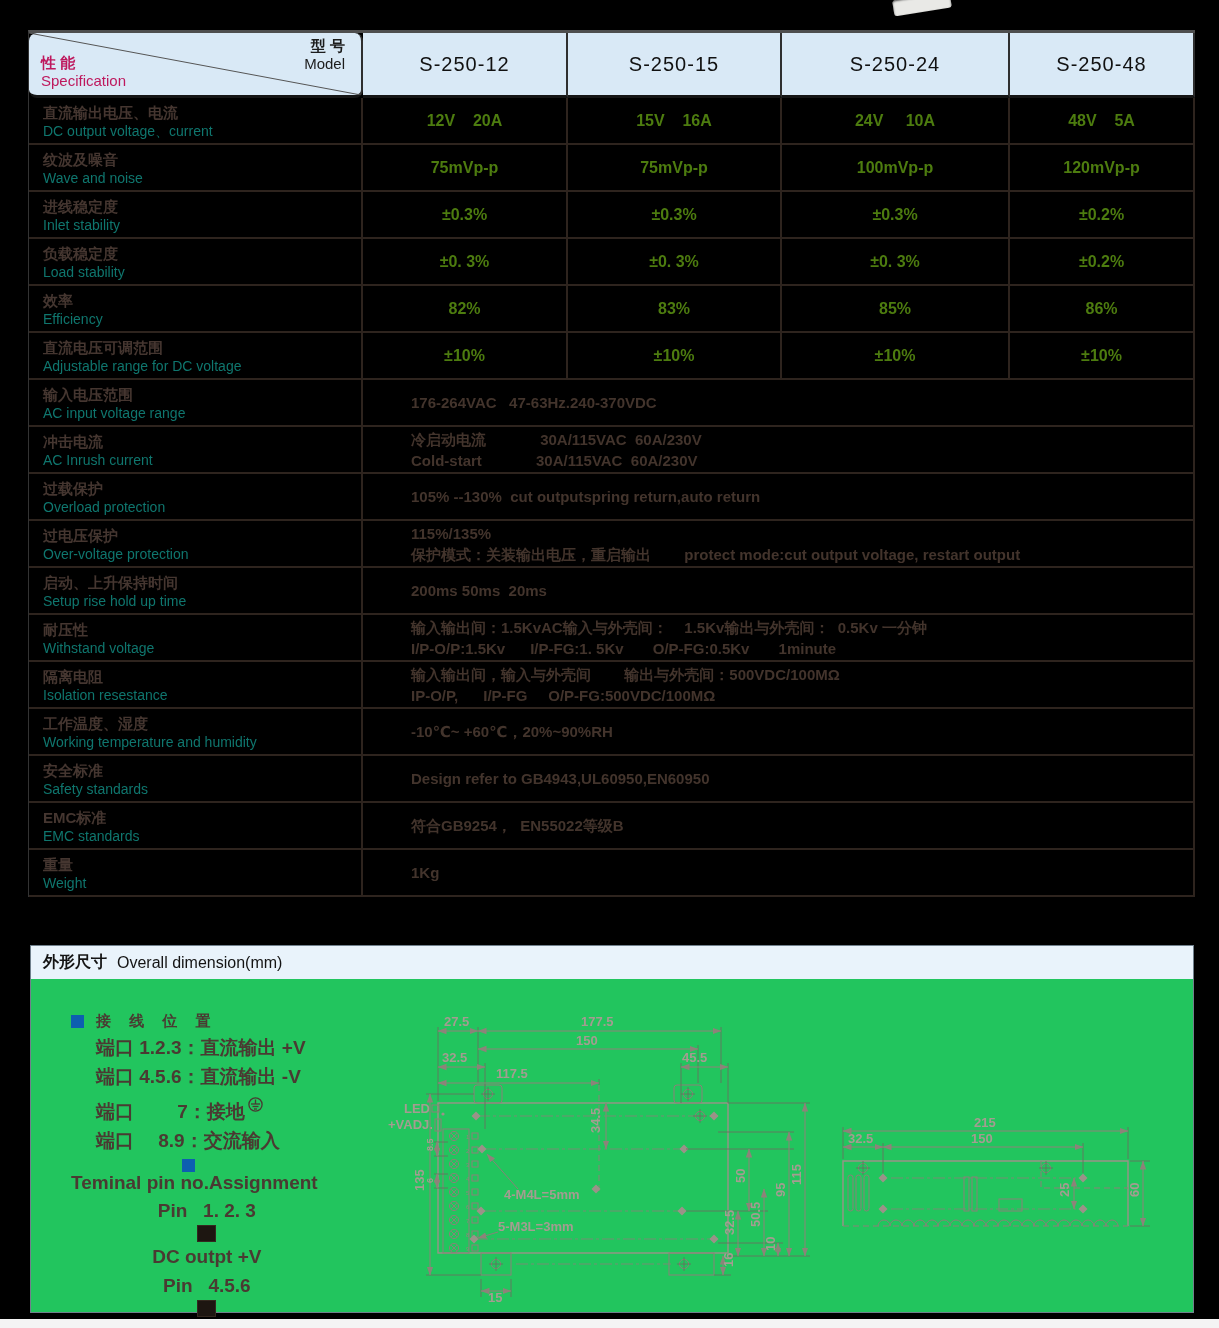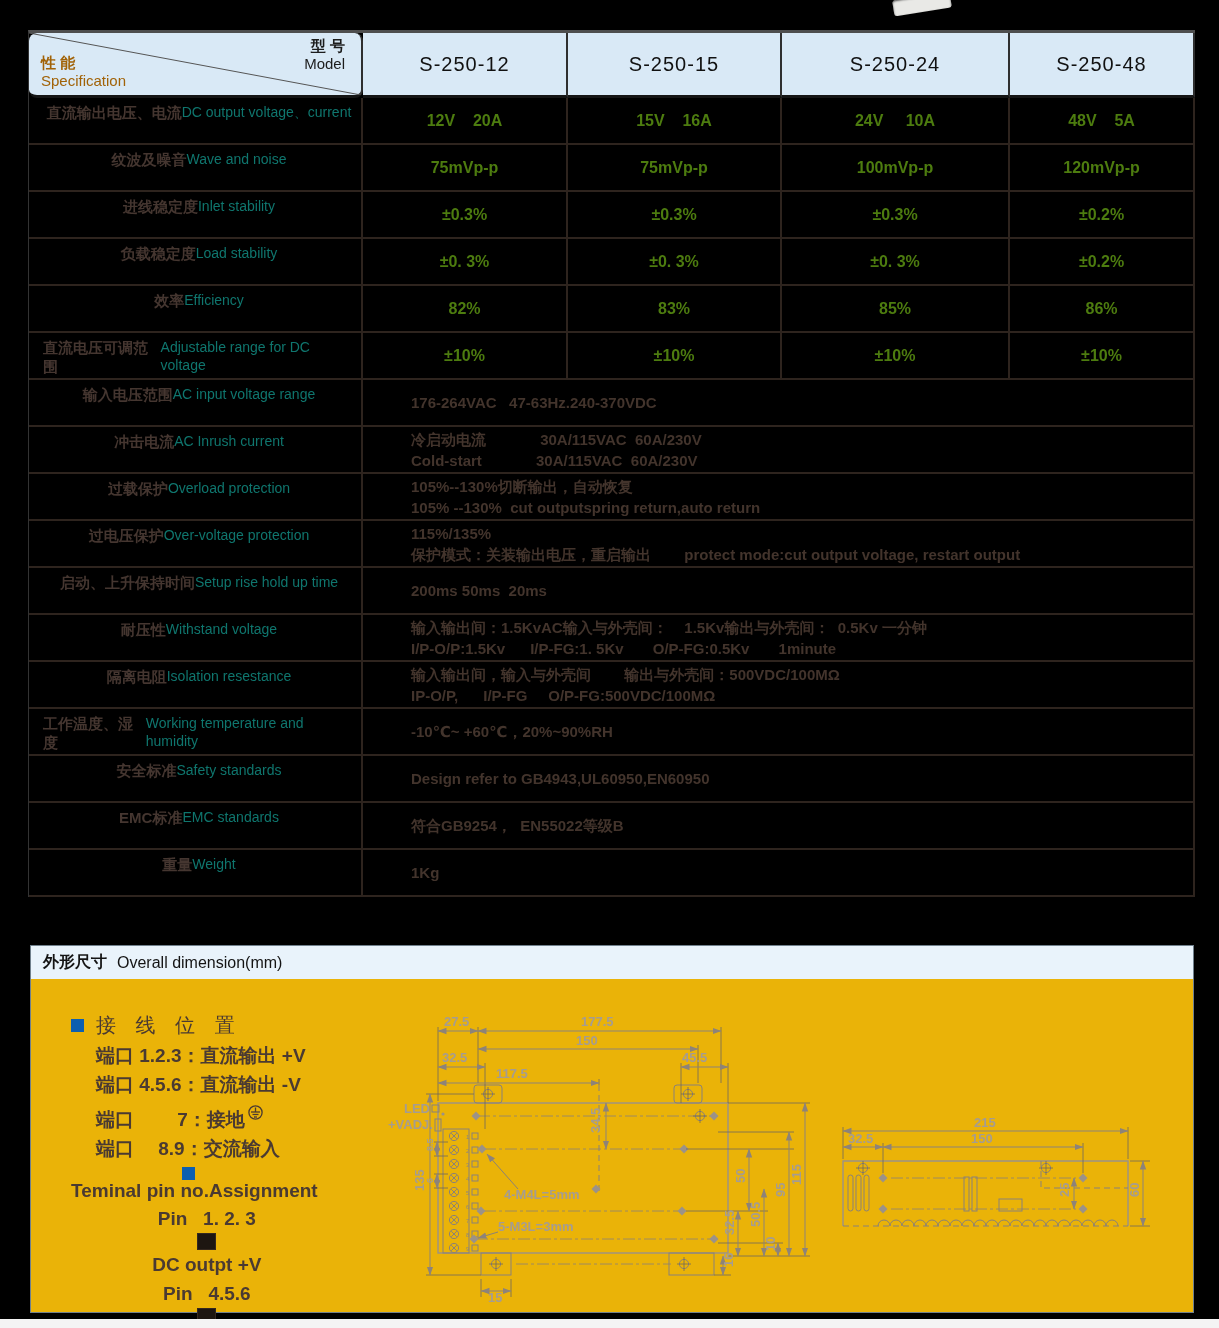--- a/index.html
+++ b/index.html
@@ -15,43 +15,43 @@
   .spec-table{position:absolute;left:28px;top:30px;width:1166px;
     display:grid;grid-template-columns:334px 205px 214px 228px 185px;
     grid-template-rows:65px repeat(17,47px);
     border-top:3px solid #4e4e4e;border-left:1px solid #333;}
   .hcell{background:#d9e9f6;border-right:2px solid #2f2f2f;border-bottom:3px solid #151515;
     display:flex;align-items:center;justify-content:center;
     color:#111;font-size:20px;letter-spacing:1px;}
   .hcorner{position:relative;background:#d9e9f6;border-right:2px solid #2f2f2f;border-bottom:3px solid #151515;border-radius:8px;}
   .hcorner svg{position:absolute;left:0;top:0;width:100%;height:100%;}
   .hc-tr{position:absolute;right:16px;top:4px;text-align:right;color:#1c1c1c;font-size:15px;line-height:18px;}
-  .hc-bl{position:absolute;left:12px;bottom:5px;color:#a16207;font-size:15px;line-height:18px;}
+  .hc-bl{position:absolute;left:12px;bottom:5px;color:#be185d;font-size:15px;line-height:18px;}
   .hc-zh{font-weight:bold;}
   .cell{background:#000;border-right:2px solid #2e241e;border-bottom:2px solid #2e241e;}
-  .label{padding:5px 6px 4px 14px;display:flex;flex-direction:row;justify-content:center;}
+  .label{padding:5px 6px 4px 14px;display:flex;flex-direction:column;justify-content:center;}
   .label .zh{color:#453630;font-size:15px;font-weight:bold;line-height:19px;}
   .label .en{color:#0f766e;font-size:14px;line-height:18px;}
   .val{display:flex;align-items:center;justify-content:center;
     color:#4d7c0f;font-size:16px;font-weight:bold;white-space:pre;}
   .spanv{grid-column:2/6;display:flex;flex-direction:column;justify-content:center;
     padding-left:48px;color:#43342c;font-size:15px;font-weight:bold;
     line-height:21px;white-space:pre-wrap;}
 
   
   .dim-section{position:absolute;left:30px;top:945px;width:1162px;height:366px;
-    border:1px solid #70808c;background:#eab308;}
+    border:1px solid #70808c;background:#22c55e;}
   .dim-title{height:33px;background:#e9f3fb;display:flex;align-items:center;
     color:#141414;font-size:16px;}
   .dim-title .t-zh{font-weight:bold;padding-left:12px;}
   .dim-title .t-en{padding-left:10px;}
   .wiring-block{position:absolute;left:40px;top:66px;color:#4a3a32;}
   .b-row{display:flex;align-items:center;margin-bottom:2px;}
   .bullet{width:13px;height:13px;background:#0d5fb0;margin-right:12px;flex:0 0 auto;}
-  .w-head{font-size:20px;font-weight:normal;letter-spacing:7px;}
+  .w-head{font-size:15px;font-weight:bold;letter-spacing:7px;}
   .p-head{font-size:19px;font-weight:bold;}
   .w-line,.p-line{font-size:19px;font-weight:bold;line-height:29px;margin-left:25px;white-space:pre;}
   .p-line{display:flex;align-items:center;flex-direction:column;}
   .pin-block{display:inline-block;width:17px;height:15px;background:#1d1611;
     border:1px solid #34281f;margin:0 3px;vertical-align:middle;}
   .gnd{display:inline-block;vertical-align:6px;margin-left:3px;}
   .draw-svg{position:absolute;left:355px;top:55px;}
 
   
   .ol{stroke:#9b9288;fill:none;stroke-width:1.4;}
@@ -158,21 +158,20 @@
     </div>
   <div class="cell spanv">
     <div>冷启动电流             30A/115VAC  60A/230V</div>
     <div>Cold-start             30A/115VAC  60A/230V</div></div>
 
   <div class="cell label">
     <div class="zh">过载保护</div>
     <div class="en">Overload protection</div>
     </div>
   <div class="cell spanv">
-    <div>105%--130%切断输出，自动恢复</div>
     <div>105% --130%  cut outputspring return,auto return</div></div>
 
   <div class="cell label">
     <div class="zh">过电压保护</div>
     <div class="en">Over-voltage protection</div>
     </div>
   <div class="cell spanv">
     <div>115%/135%</div>
     <div>保护模式：关装输出电压，重启输出        protect mode:cut output voltage, restart output</div></div>
 

